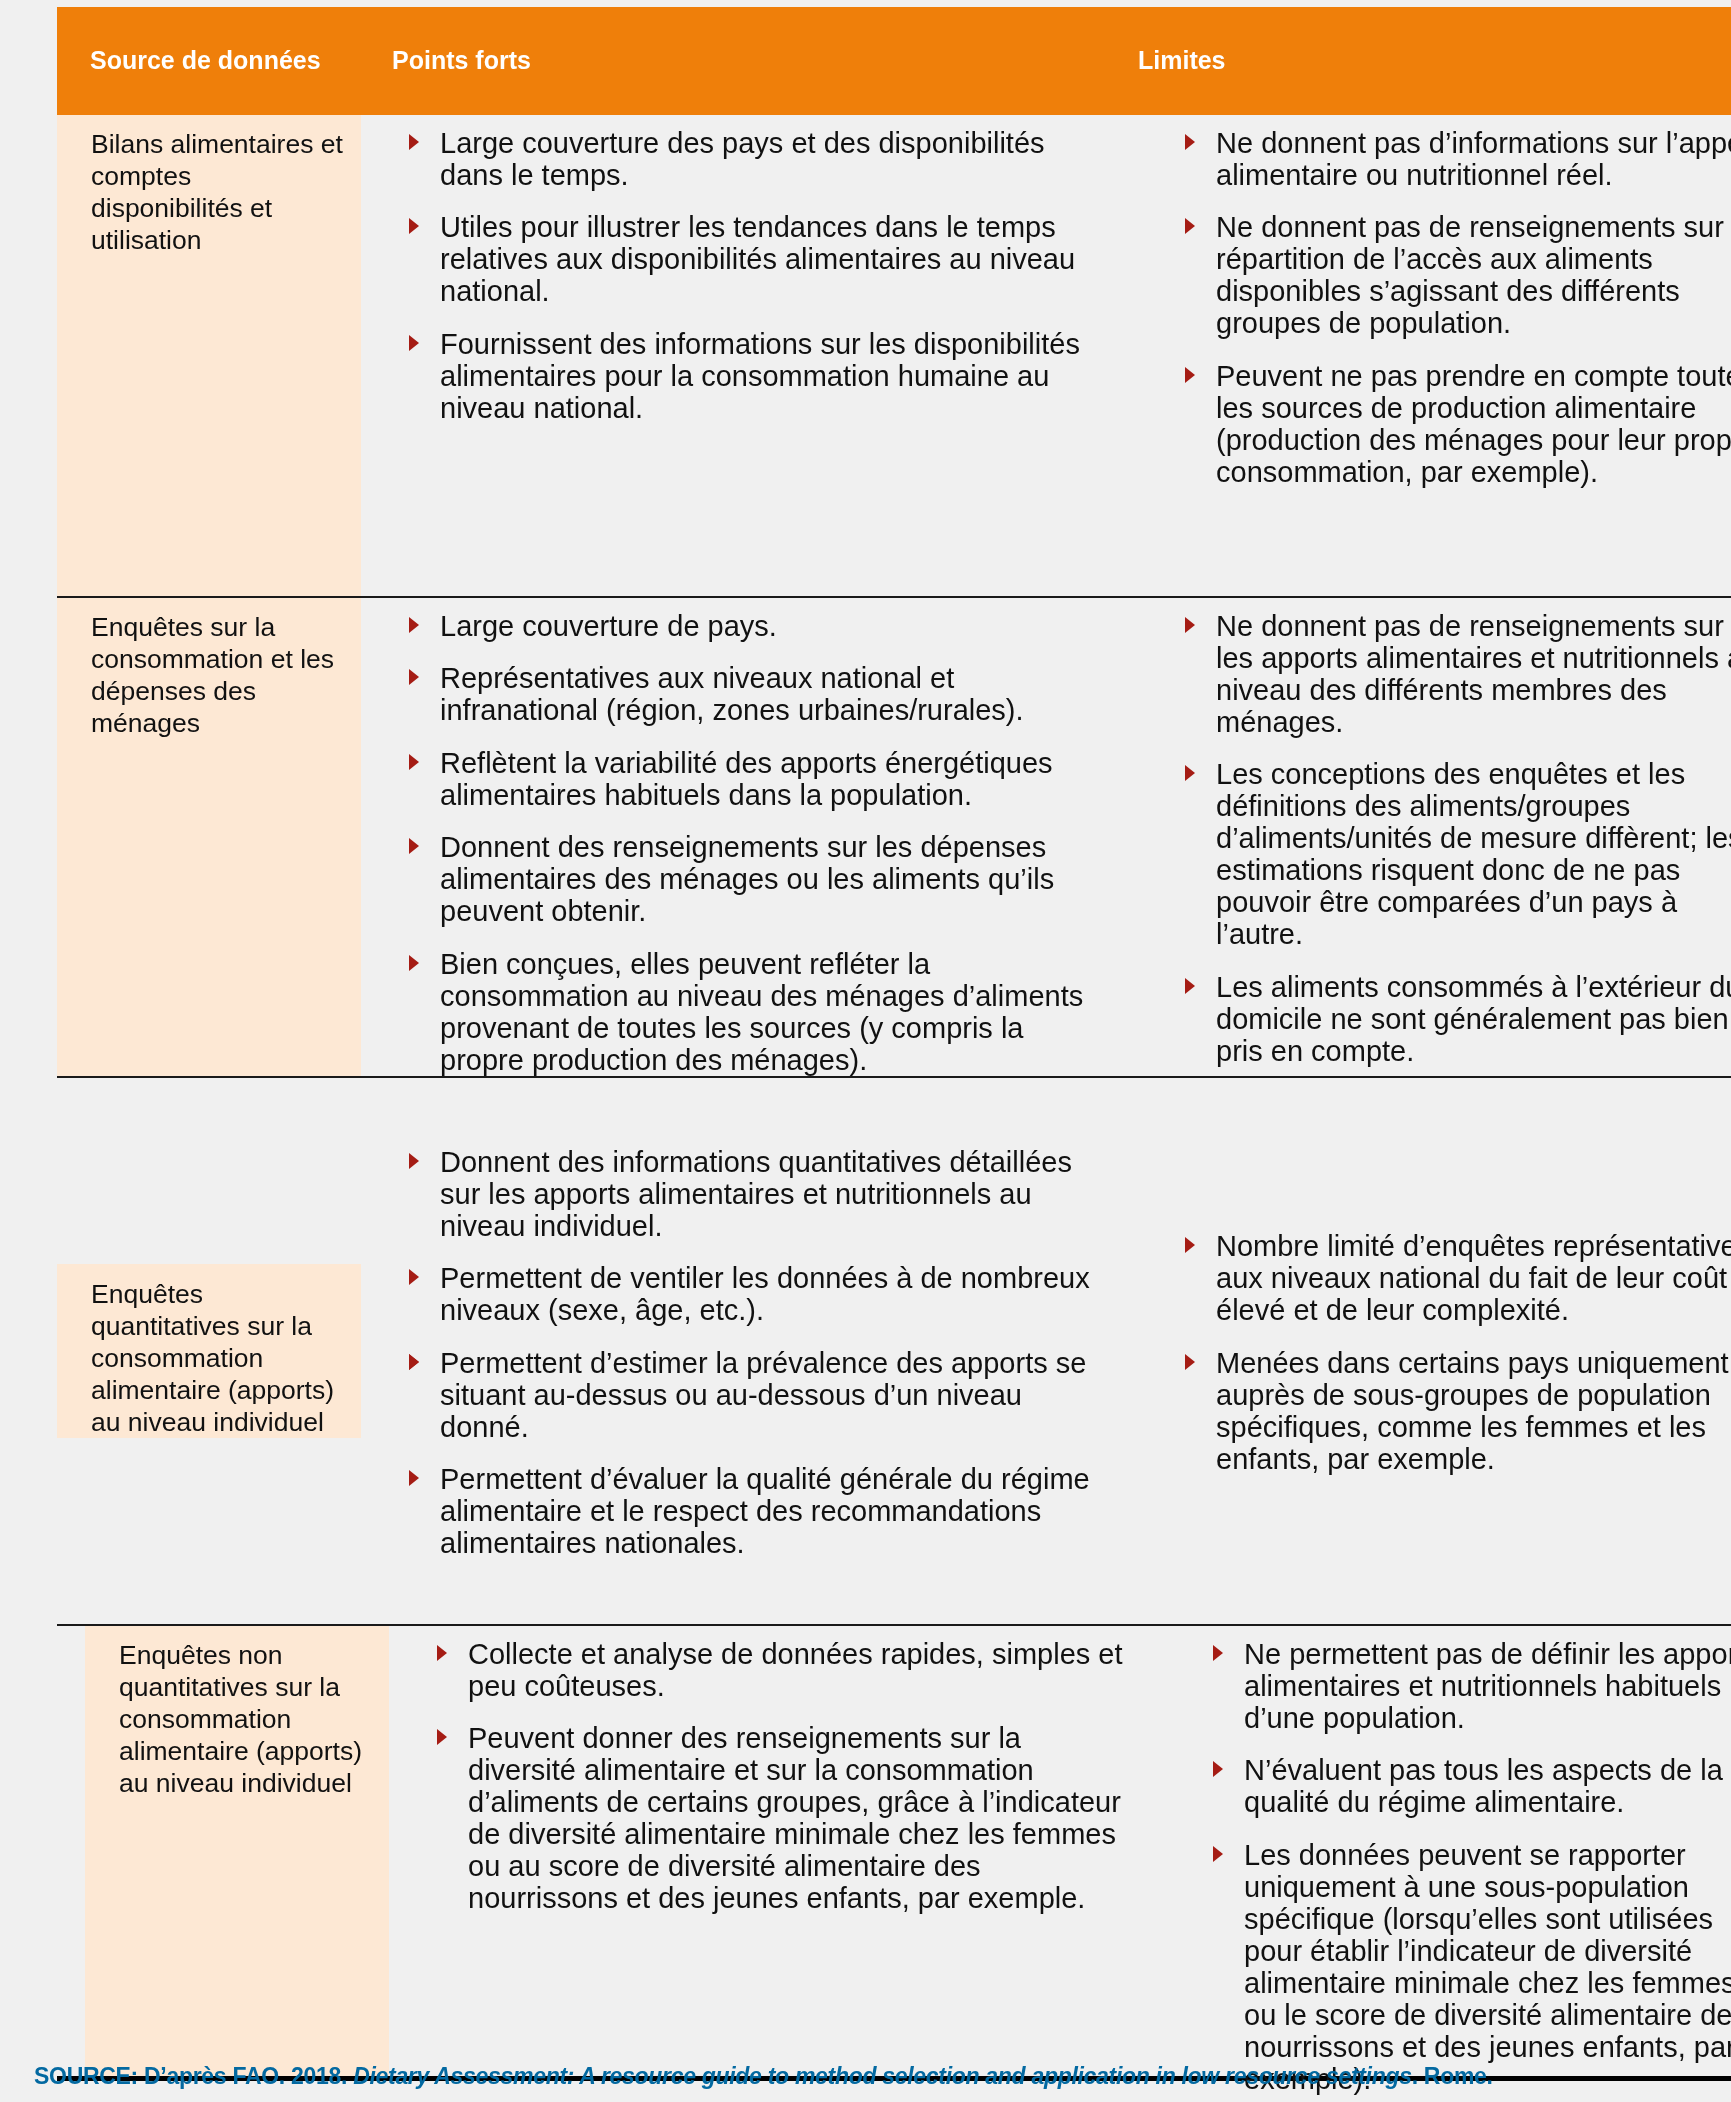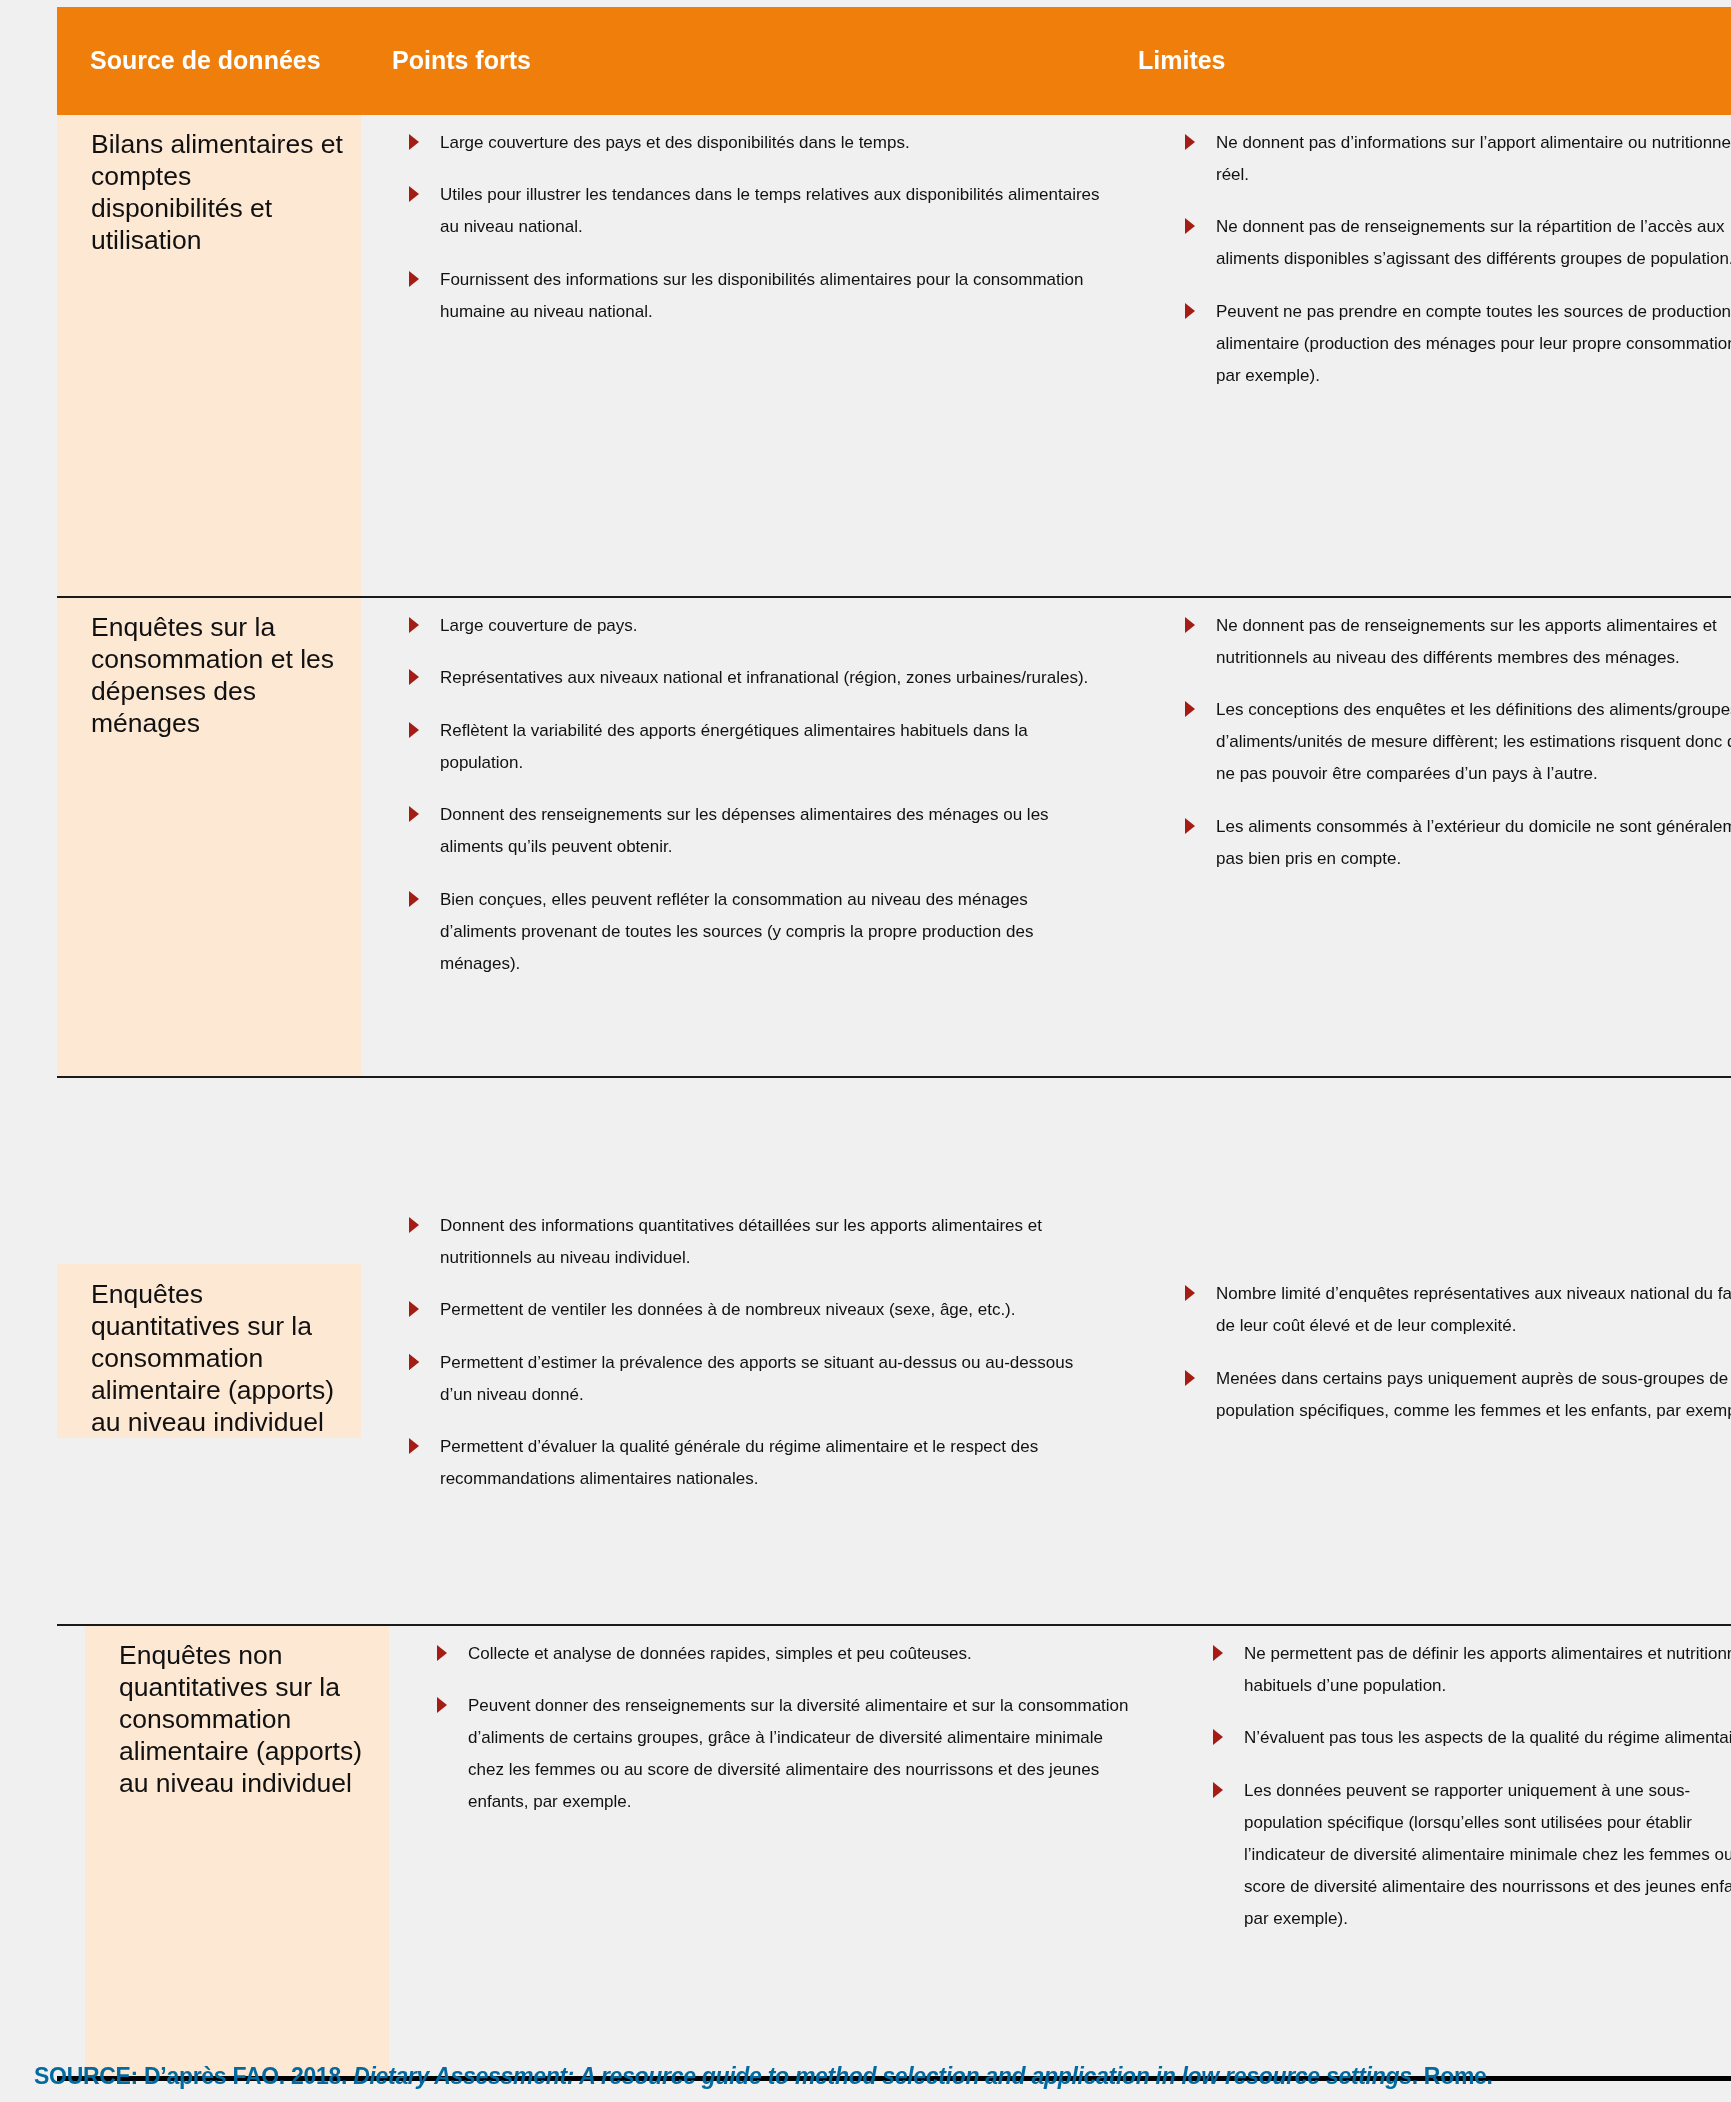--- a/index.html
+++ b/index.html
@@ -48,21 +48,21 @@
     width: 304px;
     background: #fde8d4;
     box-sizing: border-box;
     padding: 13.7px 17px 0 34px;
     font-size: 26.5px;
     line-height: 32px;
   }
   .cell-list {
     box-sizing: border-box;
     padding: 12px 17px 8.6px 27px;
-    font-size: 17px;
+    font-size: 29px;
     line-height: 32px;
   }
   .cell-forts { width: 741px; }
   .cell-limites { flex: 1; padding-left: 43px; }
 
   .bullets { list-style: none; margin: 0; padding: 0; }
   .bullets li {
     position: relative;
     padding-left: 33px;
     margin-bottom: 20.5px;

